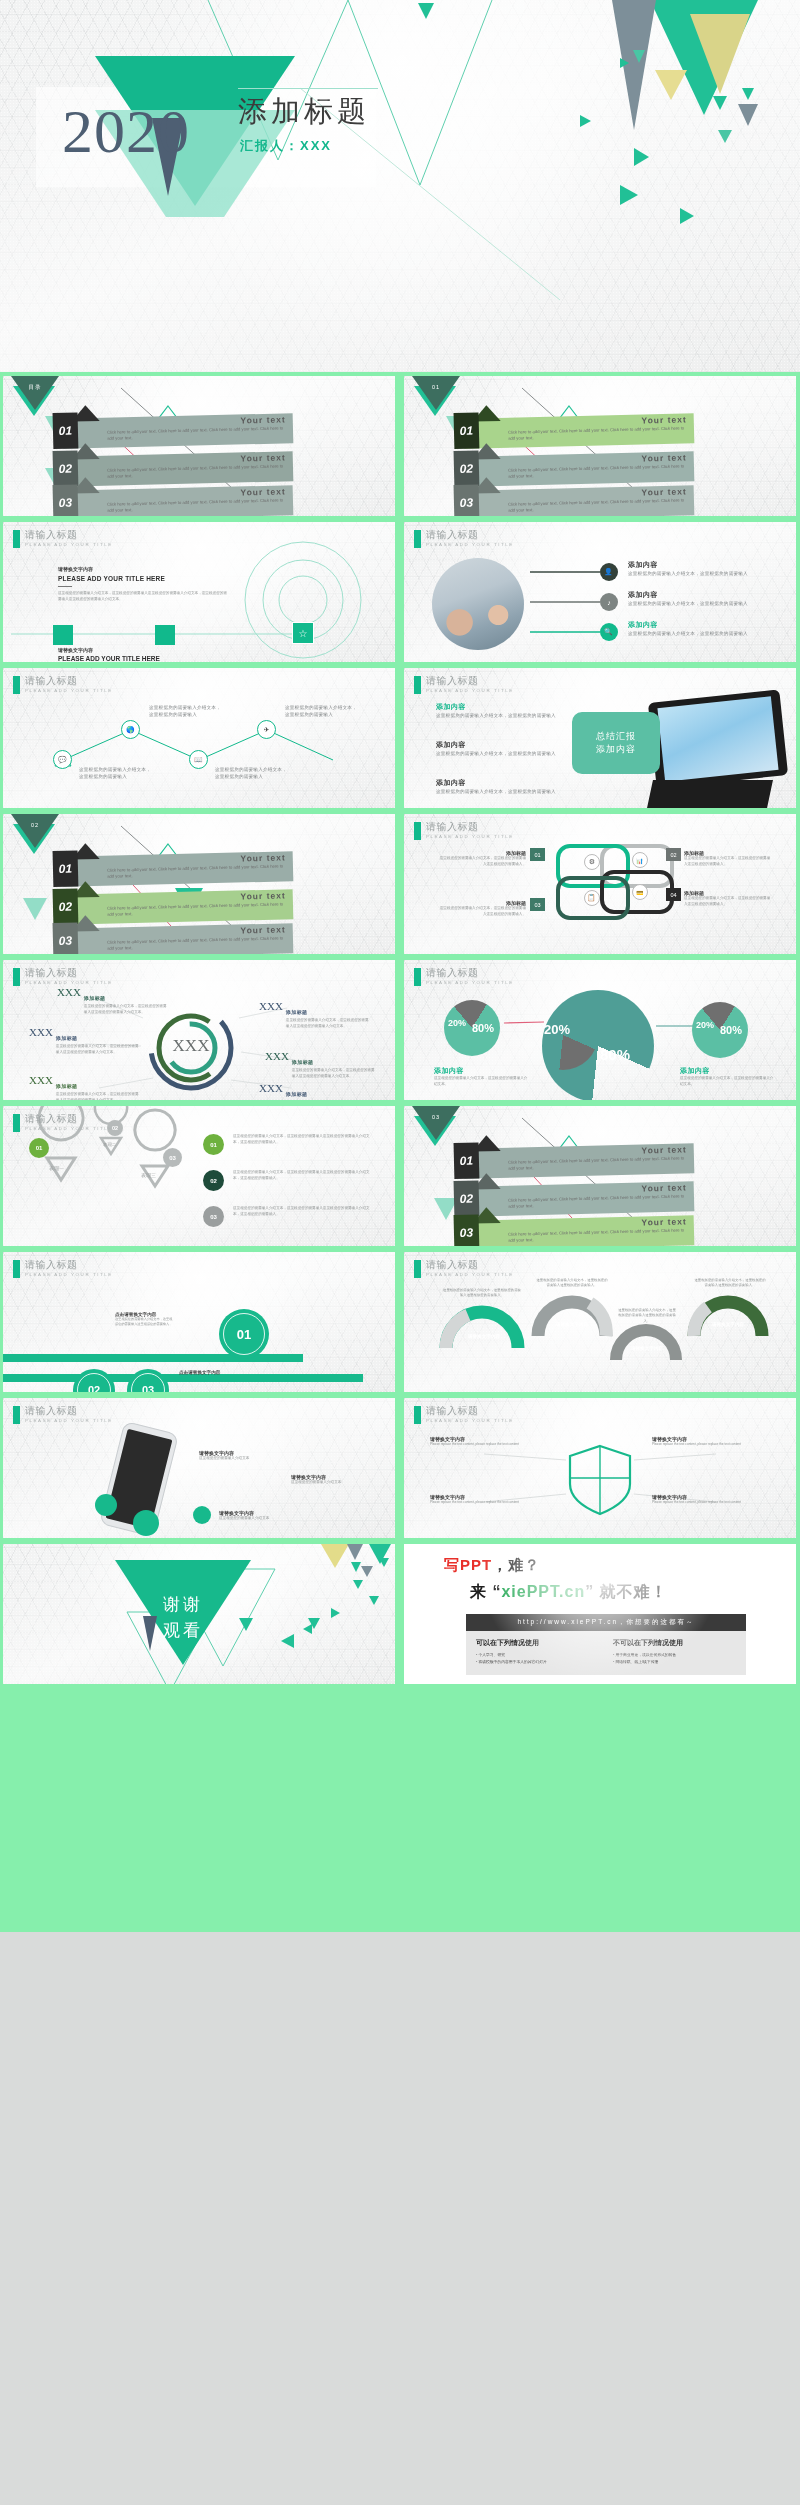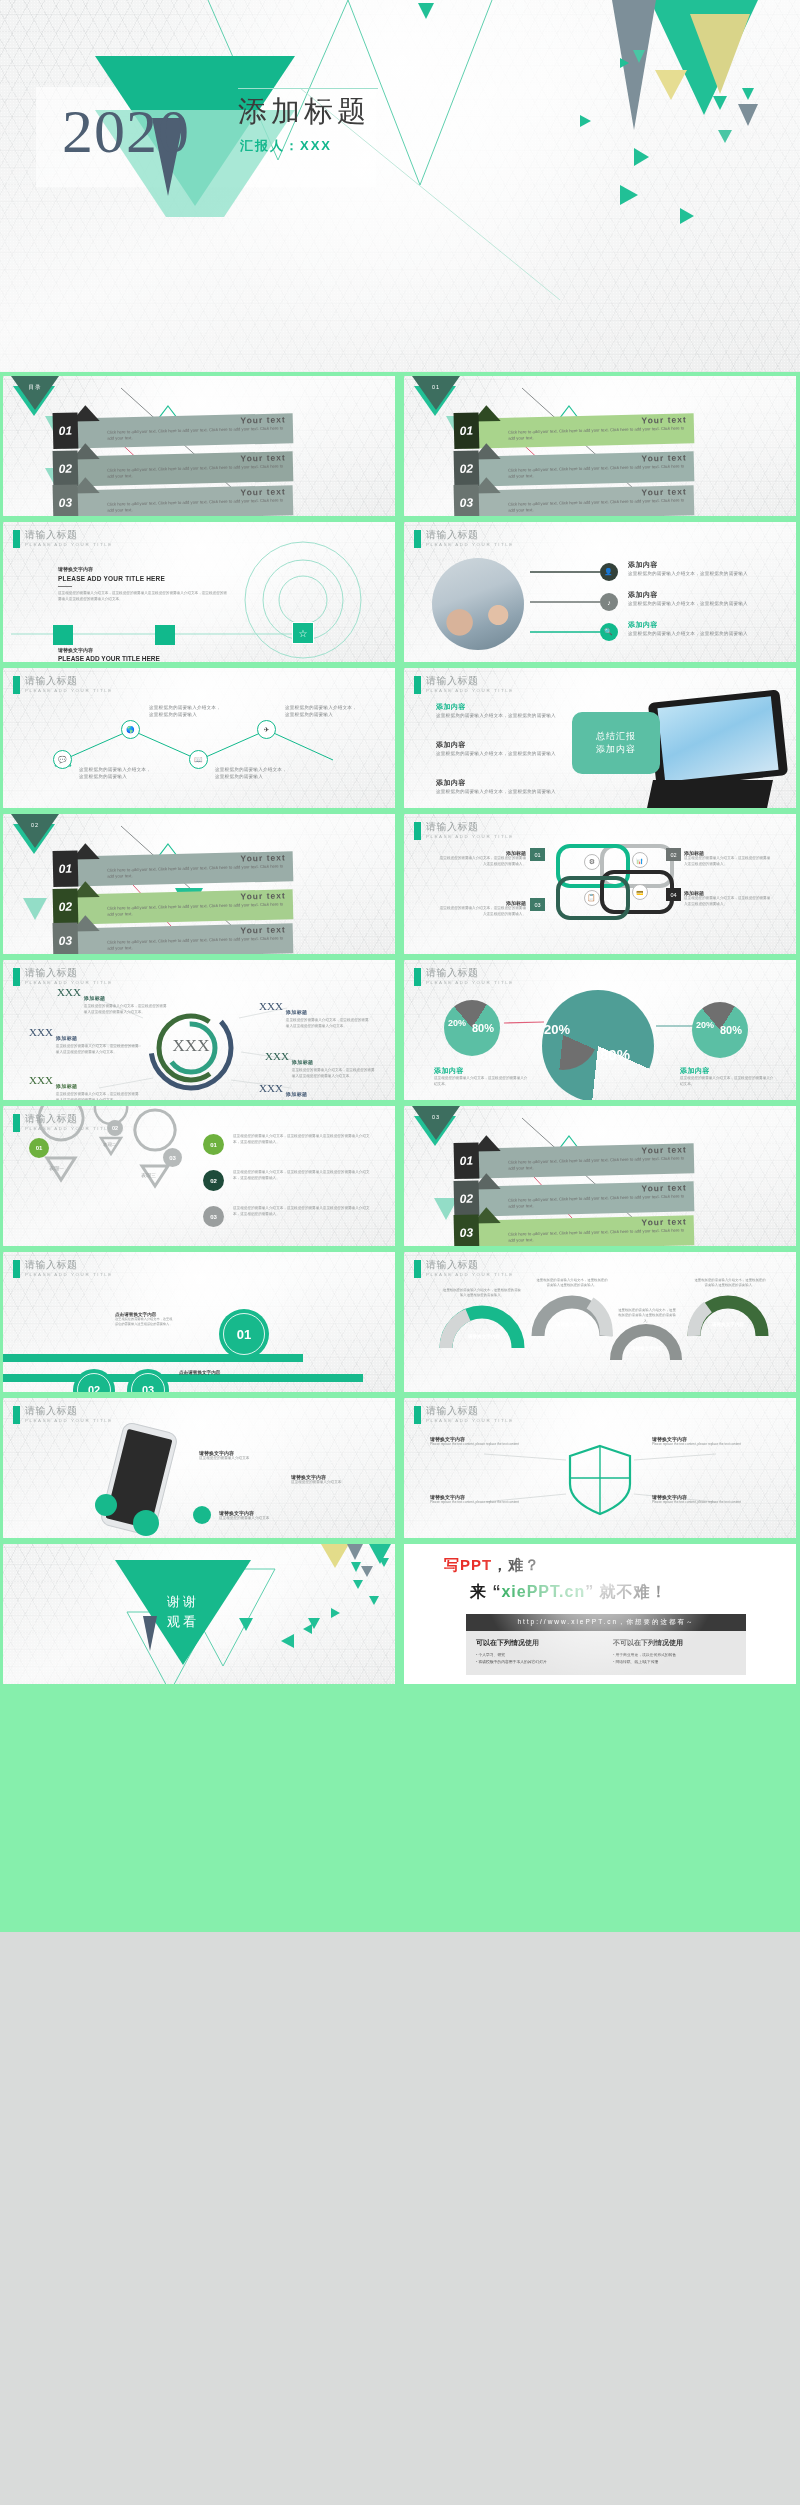--- a/index.html
+++ b/index.html
@@ -795,21 +795,21 @@
     <div class="row">
 
       <div class="slide thumb">
         <div class="dots"></div>
         <svg width="392" height="140" style="position:absolute;left:0;top:0;z-index:4;">
           <polygon points="124,68 210,68 167,148" fill="none" stroke="#5ecfae" stroke-width="1"></polygon>
           <polygon points="168,25 272,25 220,122" fill="none" stroke="#5ecfae" stroke-width="1"></polygon>
         </svg>
         <div class="tri" style="left:112px;top:16px;border-left:68px solid transparent;border-right:68px solid transparent;border-top:105px solid #17b98c;z-index:5;"></div>
         <div class="tri" style="left:140px;top:72px;border-left:7px solid transparent;border-right:7px solid transparent;border-top:35px solid #4e5f73;z-index:6;"></div>
-        <div style="position:absolute;left:112px;top:48px;width:136px;text-align:center;color:#fff;font-size:13px;letter-spacing:3px;line-height:1.55;z-index:8;">
+        <div style="position:absolute;left:112px;top:48px;width:136px;text-align:center;color:#fff;font-size:17px;letter-spacing:3px;line-height:1.55;z-index:8;">
           <div>谢谢</div>
           <div>观看</div>
         </div>
 
         <div class="tri" style="left:318px;top:0px;border-left:14px solid transparent;border-right:14px solid transparent;border-top:24px solid #e3dc8a;z-index:6;"></div>
         <div class="tri" style="left:344px;top:0px;border-left:8px solid transparent;border-right:8px solid transparent;border-top:16px solid #7d8f99;z-index:6;"></div>
         <div class="tri" style="left:366px;top:0px;border-left:11px solid transparent;border-right:11px solid transparent;border-top:20px solid #21c096;z-index:6;"></div>
         <div class="tri" style="left:348px;top:18px;border-left:5px solid transparent;border-right:5px solid transparent;border-top:10px solid #21c096;z-index:6;"></div>
         <div class="tri" style="left:376px;top:14px;border-left:5px solid transparent;border-right:5px solid transparent;border-top:9px solid #21c096;z-index:6;"></div>
         <div class="tri" style="left:358px;top:22px;border-left:6px solid transparent;border-right:6px solid transparent;border-top:11px solid #7d8f99;z-index:6;"></div>

